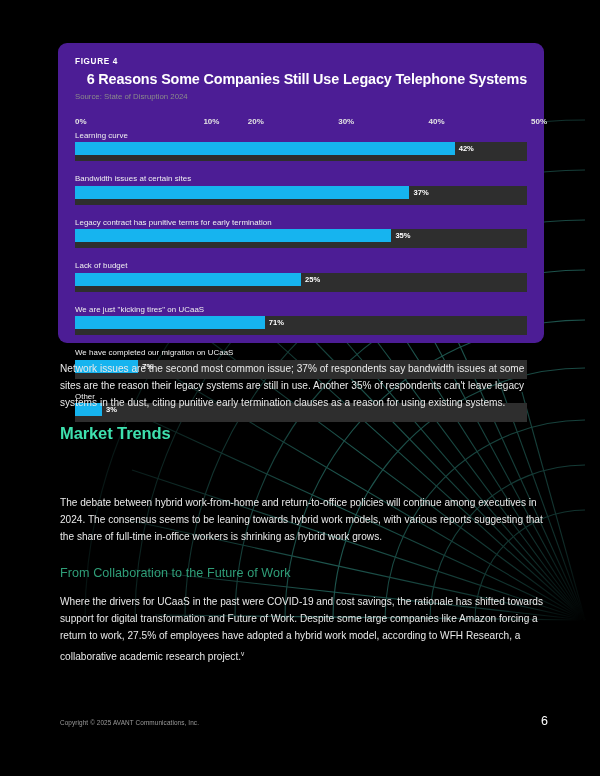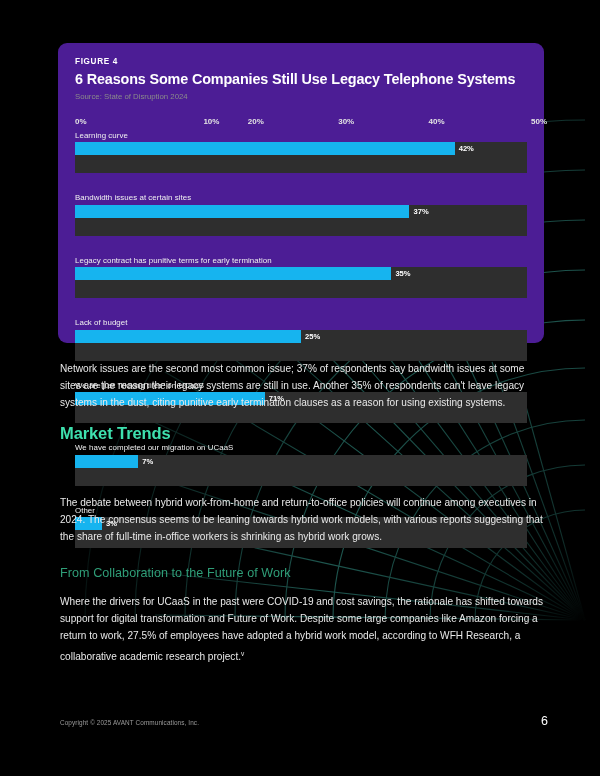--- a/index.html
+++ b/index.html
@@ -56,20 +56,21 @@
     margin-bottom: 5px;
   }
 
   .figure-title {
     font-size: 14.4px;
     font-weight: bold;
     letter-spacing: -0.15px;
     color: #ffffff;
     line-height: 1.15;
     margin-bottom: 4px;
+    text-align: right;
   }
 
   .figure-source {
     font-size: 7.8px;
     color: #8b8b8b;
     margin-bottom: 16px;
   }
 
   
   .axis {
@@ -86,32 +87,32 @@
     color: #e3e3e3;
     transform: translateX(-50%);
     white-space: nowrap;
   }
   .axis-tick.first { transform: translateX(0); }
   .axis-tick.last  { transform: translateX(-100%); margin-left: 20px; }
 
   
   .bars { margin-top: 2px; }
 
-  .bar-row { margin-bottom: 20px; }
+  .bar-row { margin-bottom: 13px; }
 
   .bar-label {
     font-size: 7.9px;
     color: #f0f0f0;
     margin-bottom: 2.5px;
     letter-spacing: 0.05px;
   }
 
   .bar-track {
     position: relative;
-    height: 31px;
+    height: 19px;
     width: 100%;
     background: #2e2e2e;
   }
 
   .bar-fill {
     position: absolute;
     left: 0;
     top: 0;
     height: 13px;
     background: #16b4ef;

